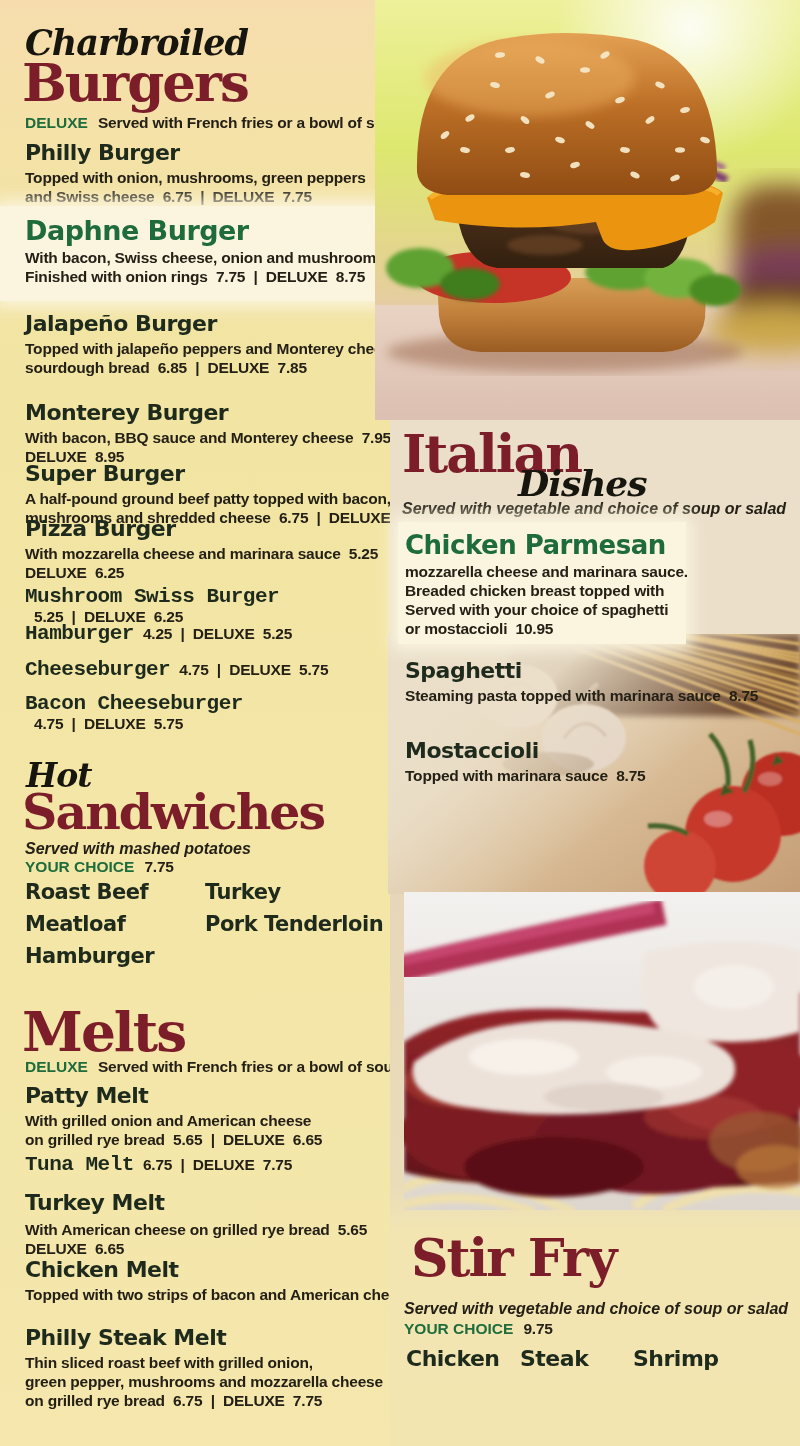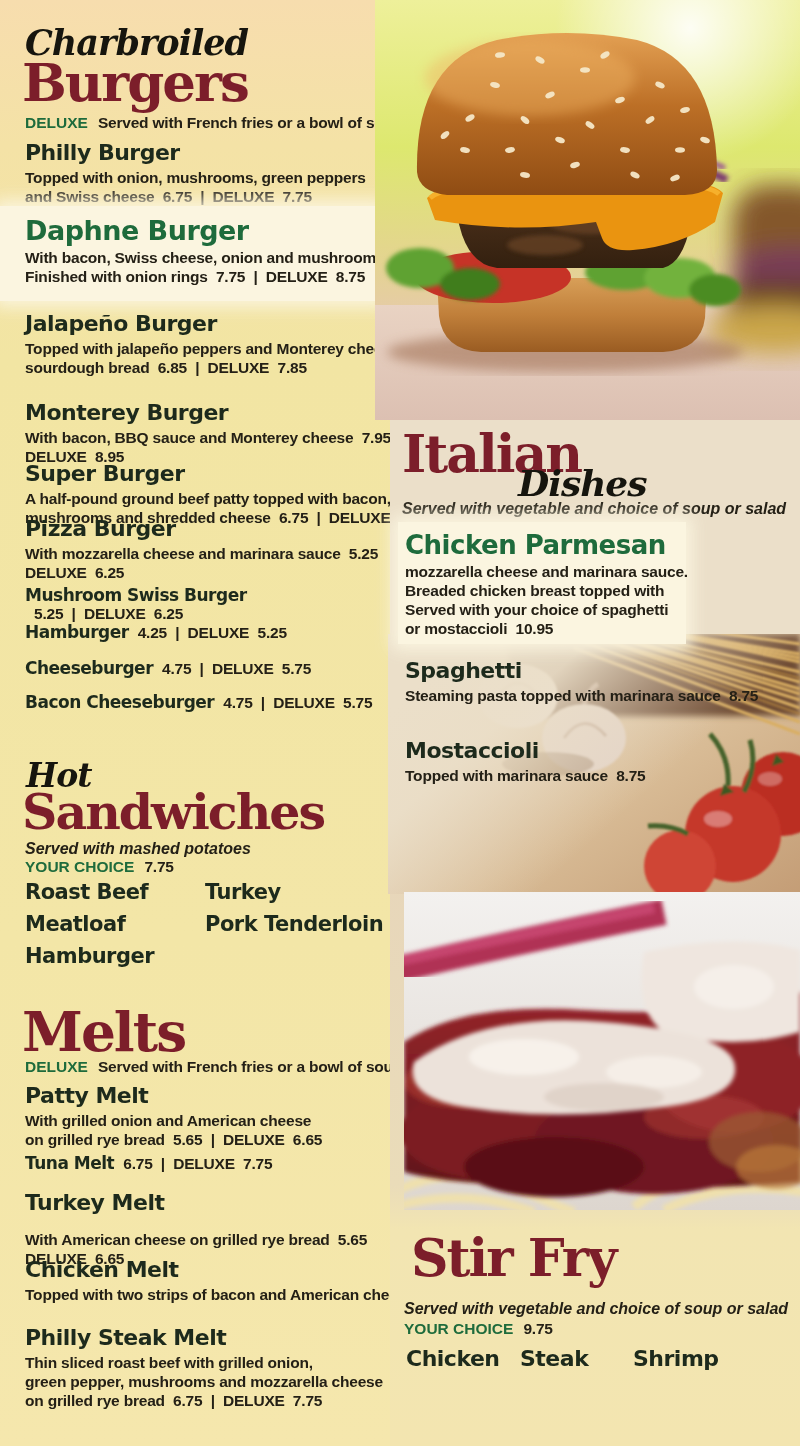--- a/index.html
+++ b/index.html
@@ -42,21 +42,21 @@
   }
   .desc-line { display:block; line-height:19px; }
   .note-label, .choice-label {
     font-family:"Liberation Sans", sans-serif; font-weight:bold;
     color:#1e6b3c; font-size:15.5px; white-space:pre; margin-right:10px;
   }
   .serveditalic {
     font-family:"Liberation Sans", sans-serif; font-weight:bold; font-style:italic;
     color:#242016; font-size:16px; white-space:pre;
   }
-  .inline-item .itemname { font-size:17px; vertical-align:baseline; }
+  .inline-item .itemname { font-size:21px; vertical-align:baseline;font-family:Liberation Mono, monospace; }
   .inline-item .inline-price { padding-left:9px;text-align:center; }
   .option { font-family:"DejaVu Sans", sans-serif; font-weight:bold; font-size:21px; color:#1d2a1c; letter-spacing:-0.5px; white-space:pre; }
 
   
   .hl-box {
     position:absolute; background:#fbf5e0;
     box-shadow:0 0 16px 6px rgba(251,245,224,0.95);
   }
 
   
@@ -166,21 +166,21 @@
         <span class="desc-line">on grilled rye bread  5.65  |  DELUXE  6.65</span>
       </div>
     </div>
 
     <div class="abs inline-item" style="left:25px; top:1153px;">
       <span class="itemname">Tuna Melt</span><span class="inline-price">6.75  |  DELUXE  7.75</span>
     </div>
 
     <div class="abs" style="left:25px; top:1190px;">
       <span class="itemname" style="font-size:22px;">Turkey Melt</span>
-      <div style="margin-top:15px;">
+      <div style="margin-top:5px;">
         <span class="desc-line">With American cheese on grilled rye bread  5.65</span>
         <span class="desc-line">DELUXE  6.65</span>
       </div>
     </div>
 
     <div class="abs" style="left:25px; top:1257px;">
       <span class="itemname" style="font-size:22px;">Chicken Melt</span>
       <div style="margin-top:3px;">
         <span class="desc-line">Topped with two strips of bacon and American cheese on</span>
       </div>

